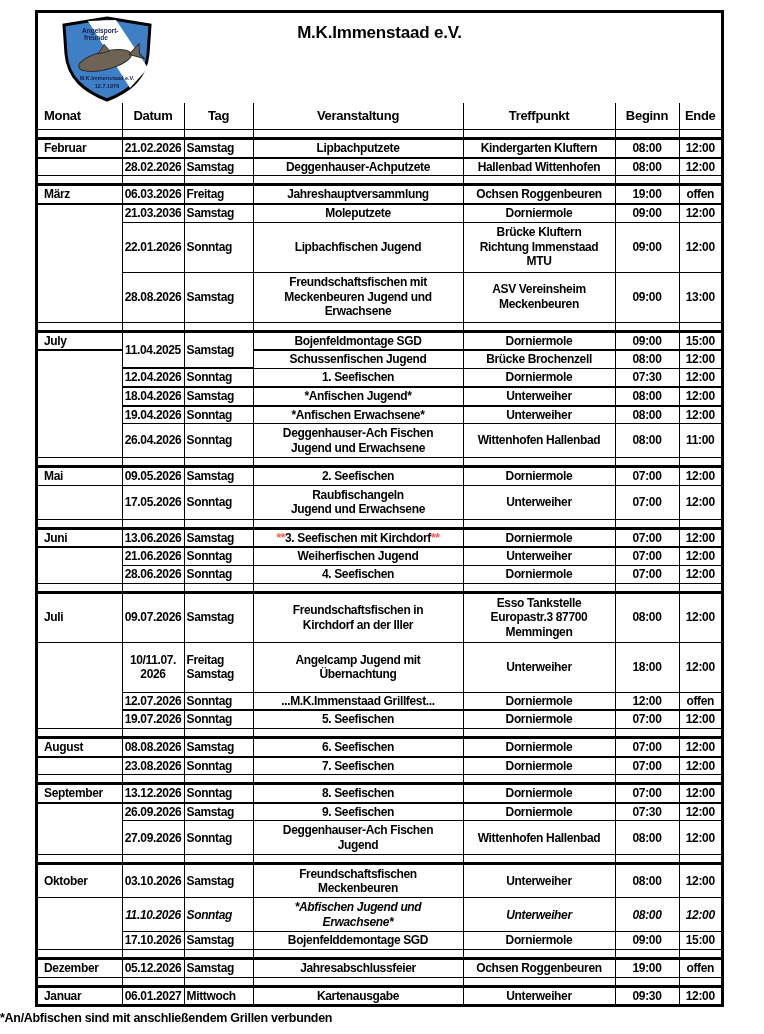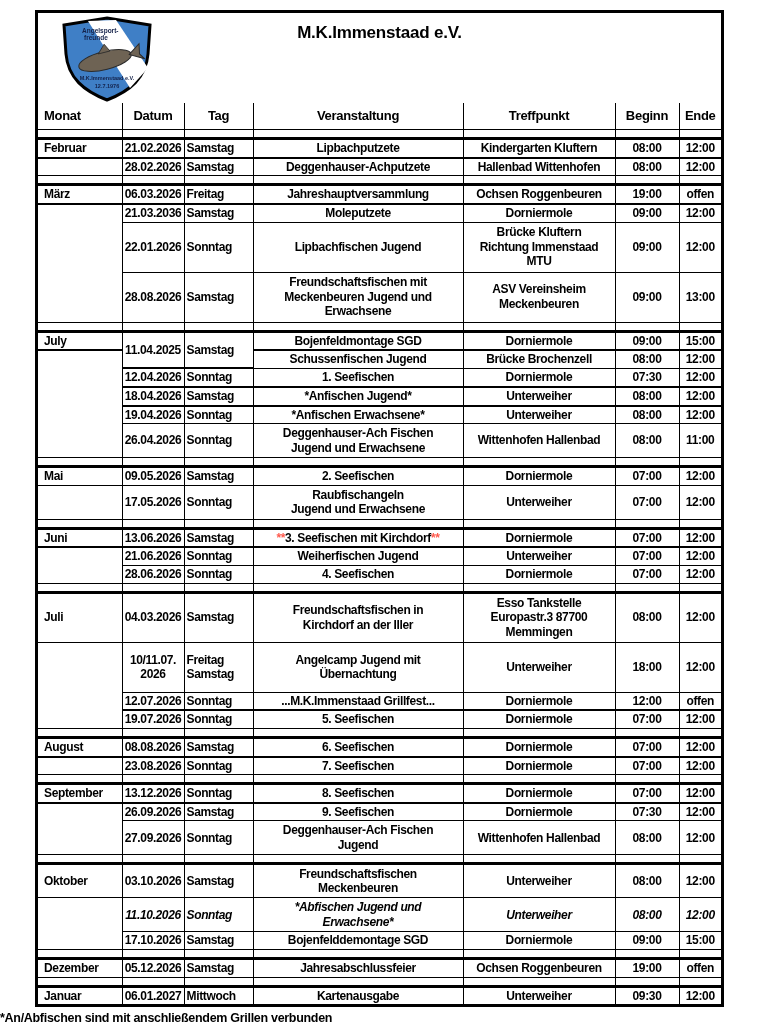--- a/index.html
+++ b/index.html
@@ -292,21 +292,21 @@
           <td></td>
           <td></td>
           <td></td>
           <td></td>
           <td></td>
           <td></td>
           <td></td>
         </tr>
         <tr style="height: 50px;">
           <td class="month pre">Juli</td>
-          <td class="pre">04.03.2026</td>
+          <td class="pre">09.07.2026</td>
           <td class="day pre">Samstag</td>
           <td class="pre">Freundschaftsfischen in
 Kirchdorf an der Iller</td>
           <td class="pre">Esso Tankstelle
 Europastr.3 87700
 Memmingen</td>
           <td>08:00</td>
           <td>12:00</td>
         </tr>
         <tr style="height: 50px;">

